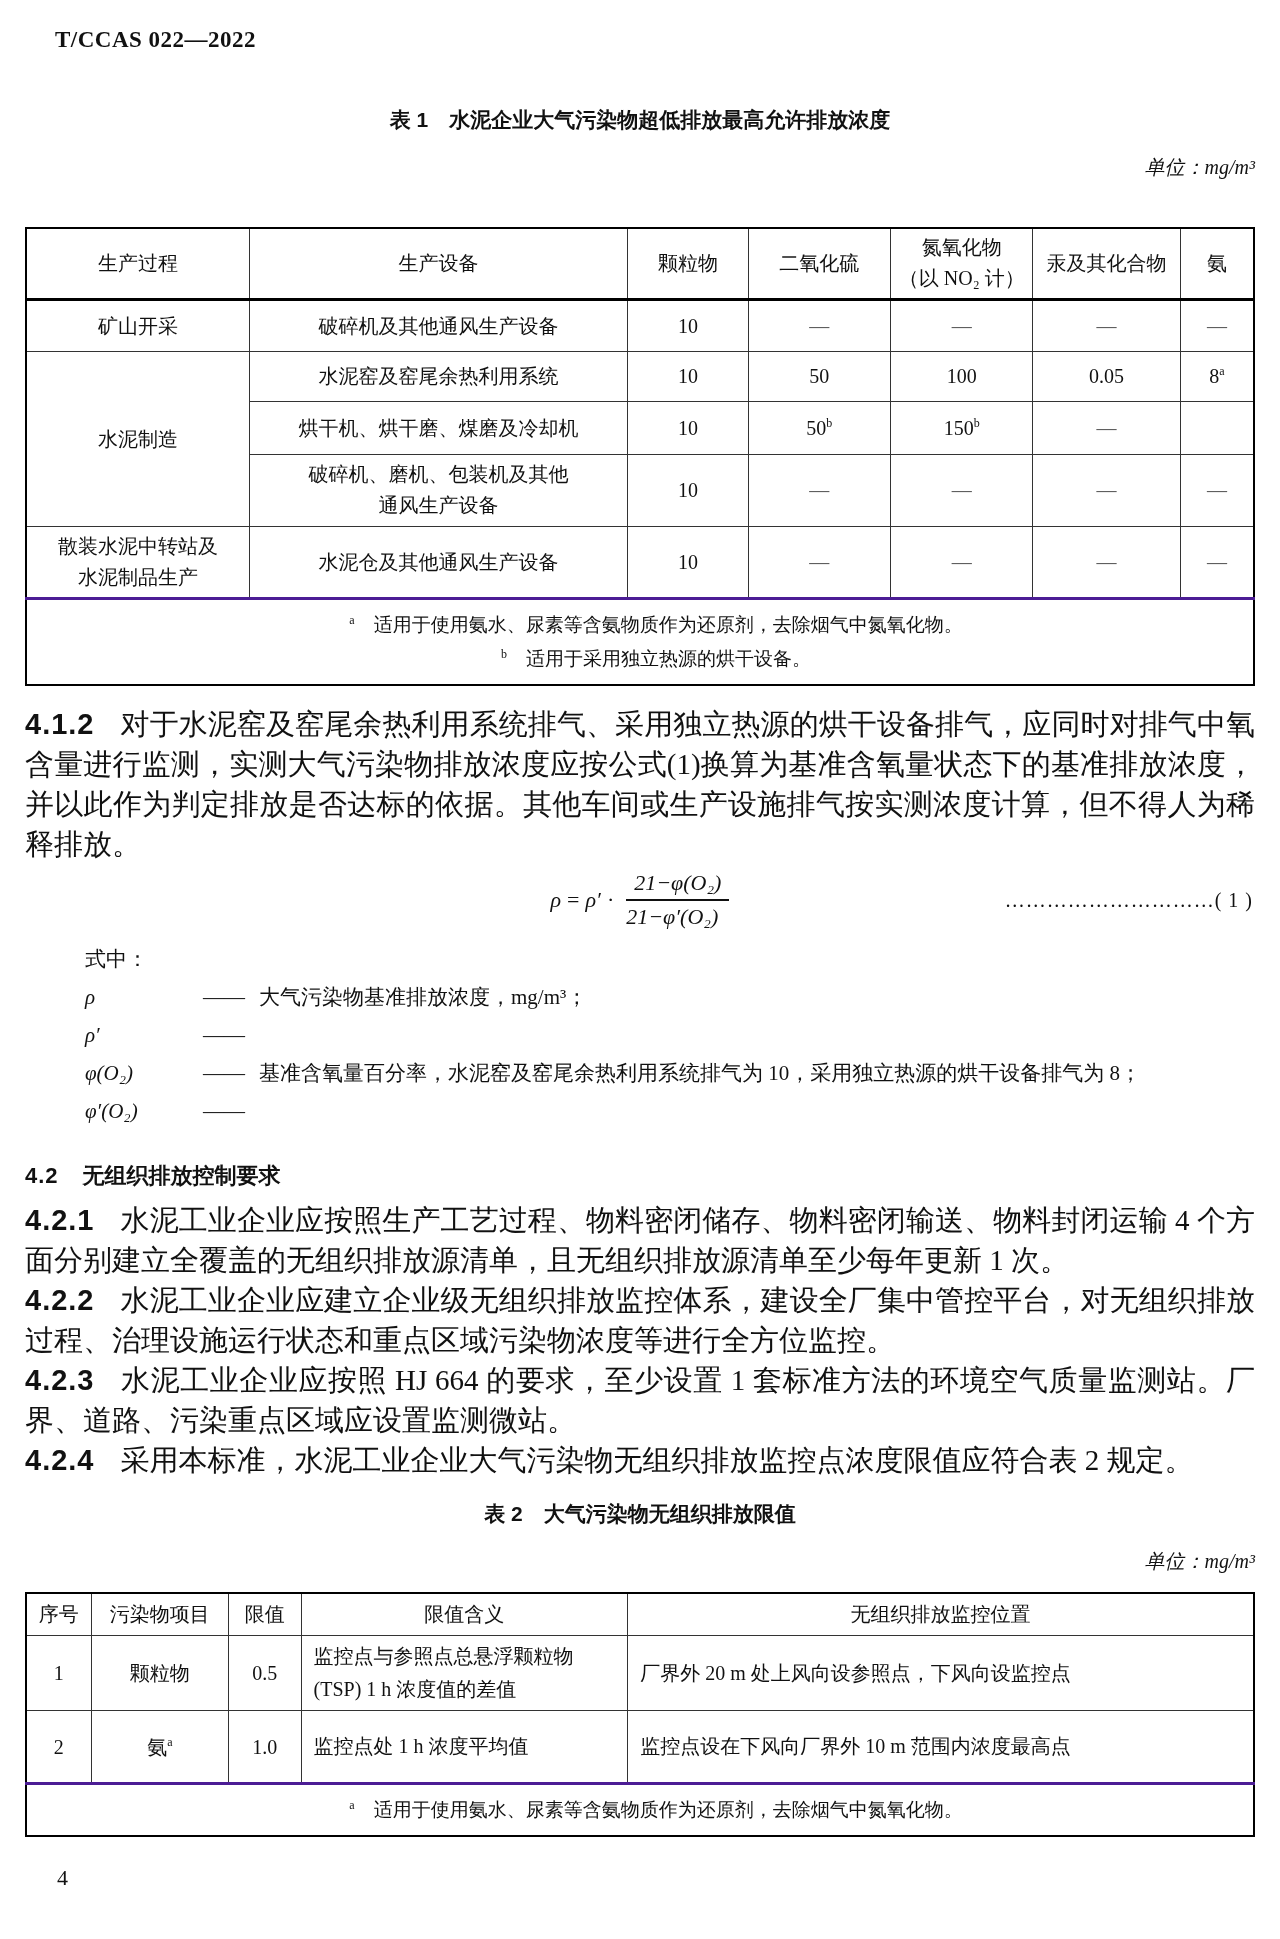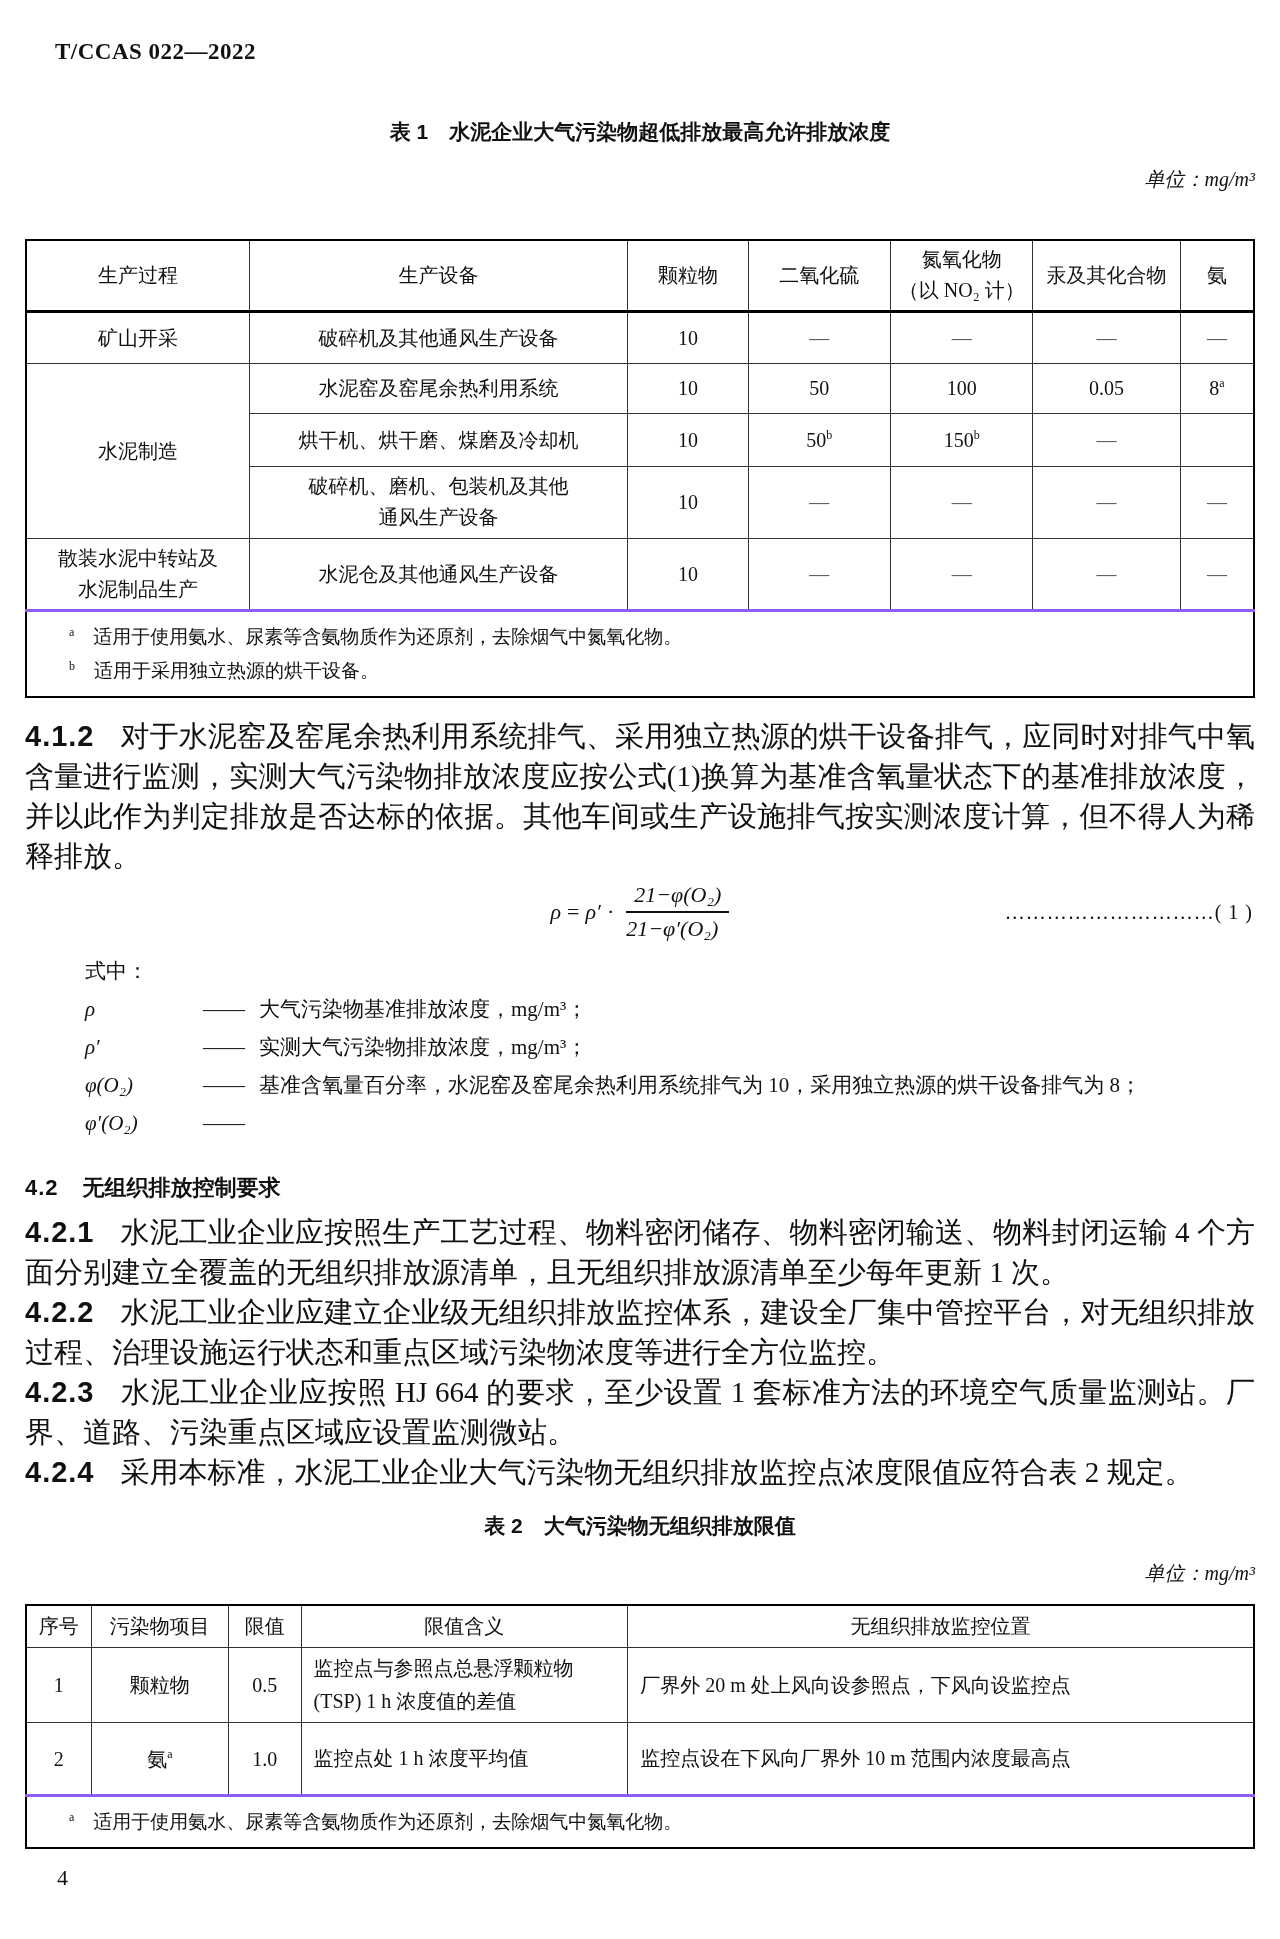--- a/index.html
+++ b/index.html
@@ -4,21 +4,21 @@
 <style>
   html,body{margin:0;padding:0;background:#ffffff;}
   .page{
     position:relative;
     width:1280px;height:1939px;
     margin:0 auto;
     background:#ffffff;
     color:#111;
     font-family:"Liberation Serif", serif;
     box-sizing:border-box;
-    padding:38px 25px 0 25px;
+    padding:26px 25px 0 25px;
     overflow:hidden;
   }
   .doc-code{
     font-weight:bold;
     font-size:23px;
     letter-spacing:.5px;
     padding-left:30px;
     line-height:28px;
   }
   .tbl-title{
@@ -48,22 +48,22 @@
   td{
     border:1px solid #333;
     text-align:center;
     vertical-align:middle;
     padding:2px 4px;
     line-height:30px;
   }
   tr.th-row td{border-bottom:3px solid #000;}
   .t2 tr.th-row td{border-bottom:1px solid #333;}
   tr.fn-row td{
-    border-top:3px solid #8b5cf6;
-    text-align:left;
+    border-top:3px solid #4c1d95;
+    text-align:center;
     vertical-align:middle;
     padding:8px 10px 8px 42px;
     font-size:19px;
     line-height:34px;
   }
   .rh-head{height:71px;}
   .rh-a{height:52px;}
   .rh-b{height:50px;}
   .rh-c{height:53px;}
   .rh-d{height:72px;}
@@ -243,21 +243,20 @@
   <div class="shizhong">式中：</div>
 
   <div class="def-row">
     <span class="def-sym">ρ</span>
     <span class="def-dash">——</span>
     <span class="def-text">大气污染物基准排放浓度，mg/m³；</span>
   </div>
   <div class="def-row">
     <span class="def-sym">ρ′</span>
     <span class="def-dash">——</span>
-    <span class="def-text">实测大气污染物排放浓度，mg/m³；</span>
   </div>
   <div class="def-row">
     <span class="def-sym">φ(O₂)</span>
     <span class="def-dash">——</span>
     <span class="def-text">基准含氧量百分率，水泥窑及窑尾余热利用系统排气为 10，采用独立热源的烘干设备排气为 8；</span>
   </div>
   <div class="def-row">
     <span class="def-sym">φ′(O₂)</span>
     <span class="def-dash">——</span>
   </div>

